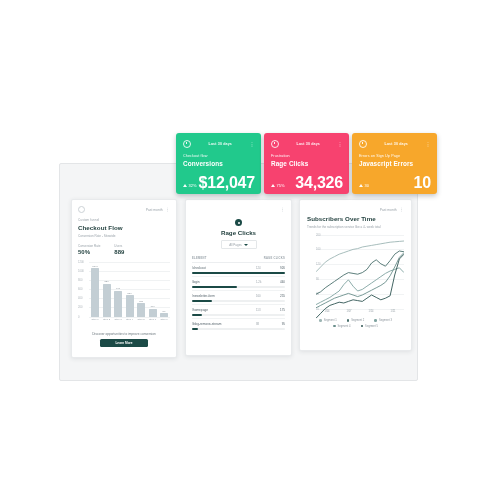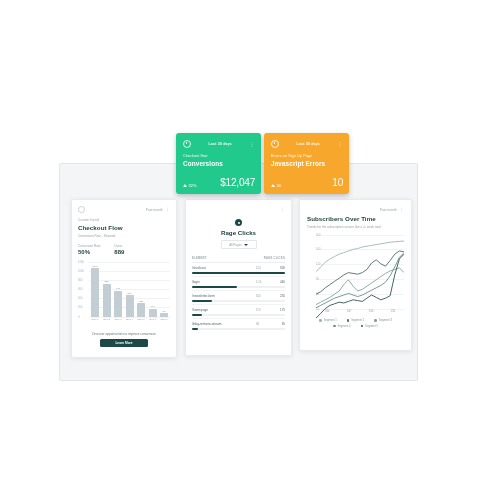--- a/index.html
+++ b/index.html
@@ -42,21 +42,21 @@
   .kpi-sub{font-size:3.7px;margin-top:6px;opacity:.95;letter-spacing:.1px;}
   .kpi-title{font-size:6.4px;font-weight:bold;margin-top:1.5px;letter-spacing:.1px;}
   .kpi-bottom{
     margin-top:auto;display:flex;align-items:flex-end;justify-content:space-between;
   }
   .kpi-delta{display:flex;align-items:center;gap:1.5px;font-size:4px;padding-bottom:1px;}
   .tri{
     width:0;height:0;border-left:2px solid transparent;border-right:2px solid transparent;
     border-bottom:3px solid rgba(255,255,255,.95);
   }
-  .kpi-value{font-size:10px;font-weight:normal;letter-spacing:-.2px;line-height:12px;}
+  .kpi-value{font-size:16px;font-weight:bold;letter-spacing:-.2px;line-height:12px;}
 
   
   .panel{
     position:absolute;background:#ffffff;border:1px solid #e8eaec;border-radius:2px;
     box-shadow:0 1px 4px rgba(40,50,60,.10);box-sizing:border-box;
   }
   .panel-left{left:71px;top:199px;width:106px;height:159px;padding:6px 6px 5px 6px;}
   .panel-mid{left:185px;top:199px;width:107px;height:157px;padding:6px 6px 5px 6px;}
   .panel-right{left:299px;top:199px;width:113px;height:152px;padding:6px 7px 5px 7px;}
 
@@ -168,20 +168,36 @@
       <div class="kpi-title">Conversions</div>
       <div class="kpi-bottom">
         <span class="kpi-delta">
           <span class="tri"></span>
           <span>32%</span>
         </span>
         <span class="kpi-value">$12,047</span>
       </div>
     </div>
 
+    <div class="kpi pink">
+      <div class="kpi-top">
+        <span class="kpi-clock"></span>
+        <span class="kpi-range">Last 30 days</span>
+        <span class="kpi-dots">⋮</span>
+      </div>
+      <div class="kpi-sub">Frustration</div>
+      <div class="kpi-title">Rage Clicks</div>
+      <div class="kpi-bottom">
+        <span class="kpi-delta">
+          <span class="tri"></span>
+          <span>75%</span>
+        </span>
+        <span class="kpi-value">34,326</span>
+      </div>
+    </div>
 
     <div class="kpi orange">
       <div class="kpi-top">
         <span class="kpi-clock"></span>
         <span class="kpi-range">Last 30 days</span>
         <span class="kpi-dots">⋮</span>
       </div>
       <div class="kpi-sub">Errors on Sign Up Page</div>
       <div class="kpi-title">Javascript Errors</div>
       <div class="kpi-bottom">

